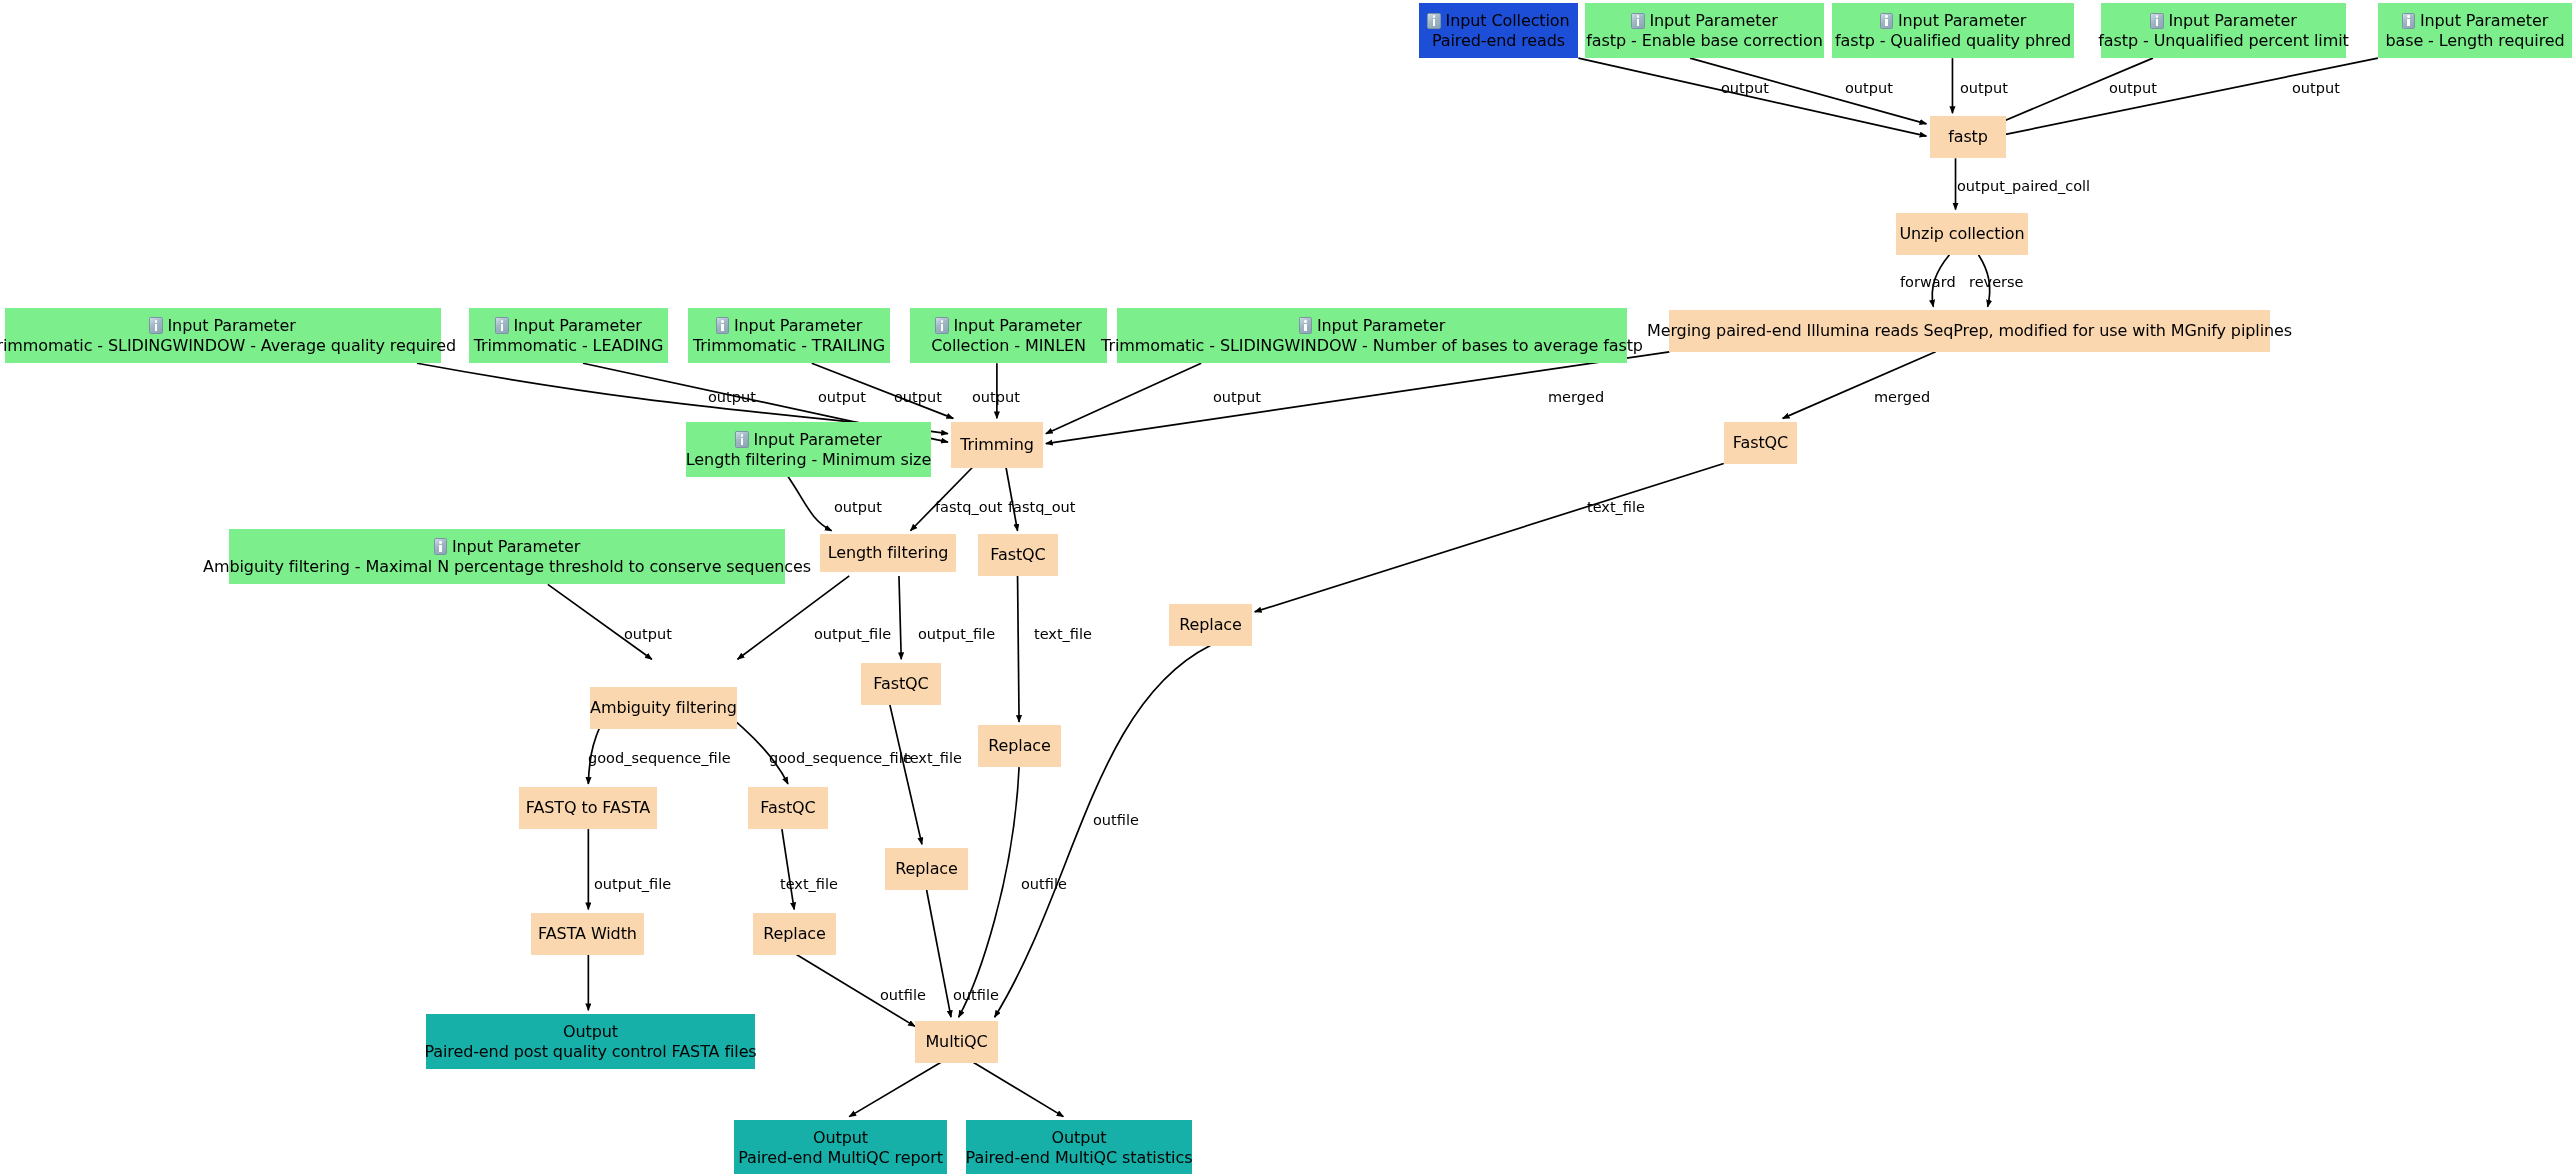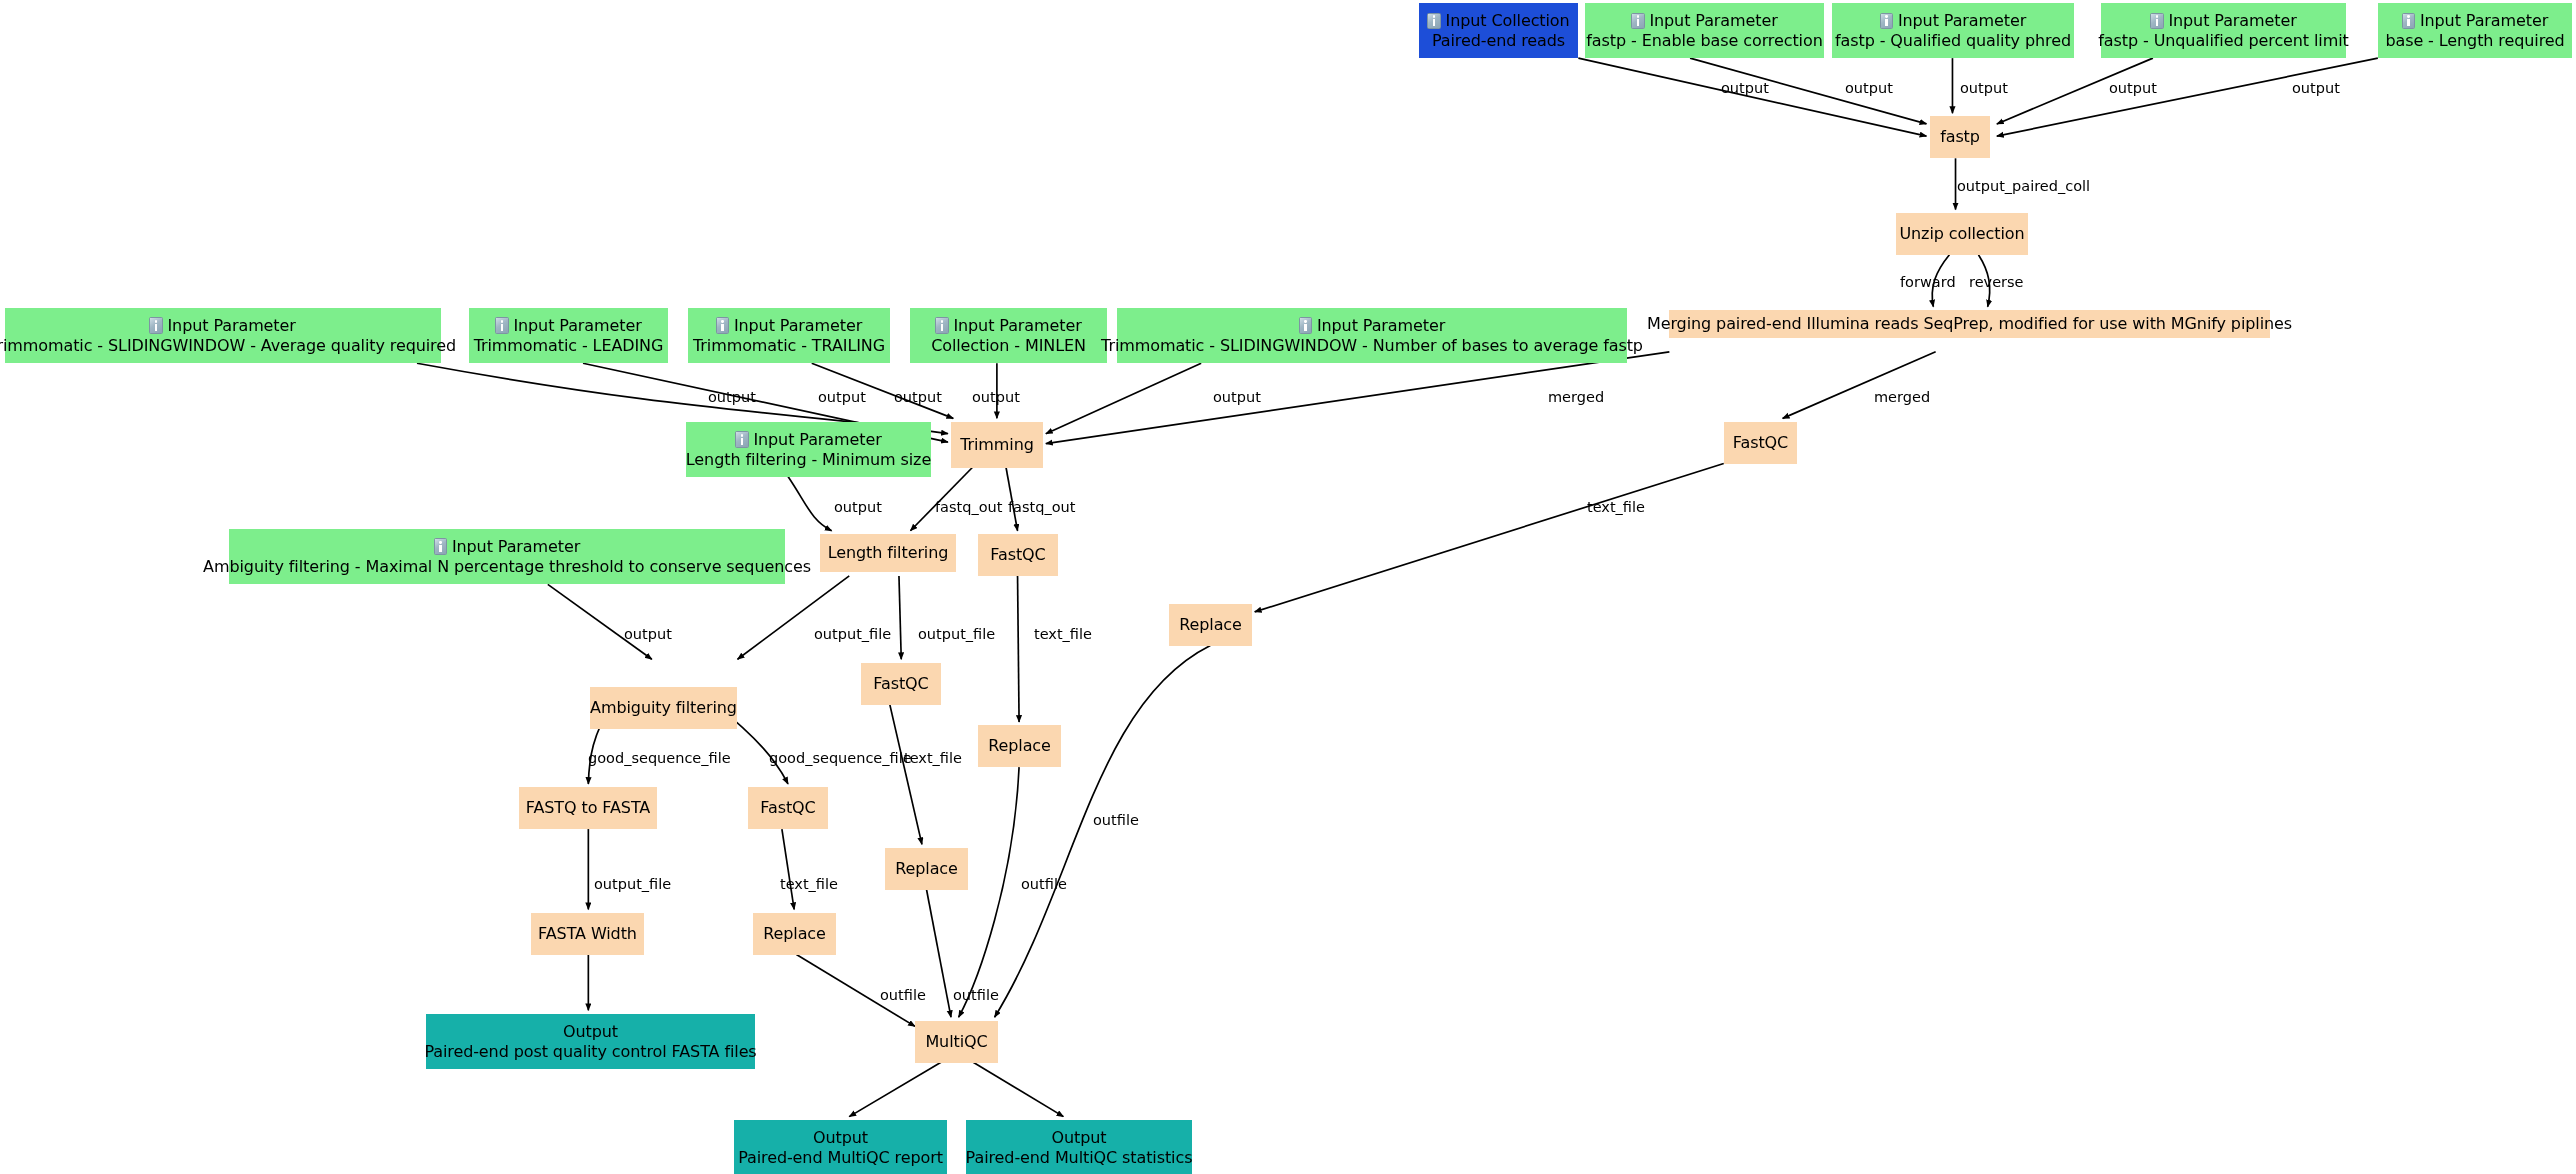--- a/index.html
+++ b/index.html
@@ -199,31 +199,31 @@
         </div>
         <div>fastp - Unqualified percent limit</div>
       </div>
       <div class="node input-param" style="left: 2378px; top: 3.1px; width: 194px; height: 55px;">
         <div class="line1">
           <span class="info-icon"></span>
           <span>Input Parameter</span>
         </div>
         <div>base - Length required</div>
       </div>
-      <div class="node tool" style="left: 1930px; top: 116px; width: 60px; height: 42px;">
+      <div class="node tool" style="left: 1930px; top: 116px; width: 76px; height: 42px;">
         <div class="line1">
           <span>fastp</span>
         </div>
       </div>
       <div class="node tool" style="left: 1896px; top: 213px; width: 132px; height: 42px;">
         <div class="line1">
           <span>Unzip collection</span>
         </div>
       </div>
-      <div class="node tool" style="left: 1669px; top: 310px; width: 601px; height: 28px;">
+      <div class="node tool" style="left: 1669px; top: 310px; width: 601px; height: 42px;">
         <div class="line1">
           <span>Merging paired-end Illumina reads SeqPrep, modified for use with MGnify piplines</span>
         </div>
       </div>
       <div class="node input-param" style="left: 4.6px; top: 308px; width: 436px; height: 55px;">
         <div class="line1">
           <span class="info-icon"></span>
           <span>Input Parameter</span>
         </div>
         <div>Trimmomatic - SLIDINGWINDOW - Average quality required</div>

